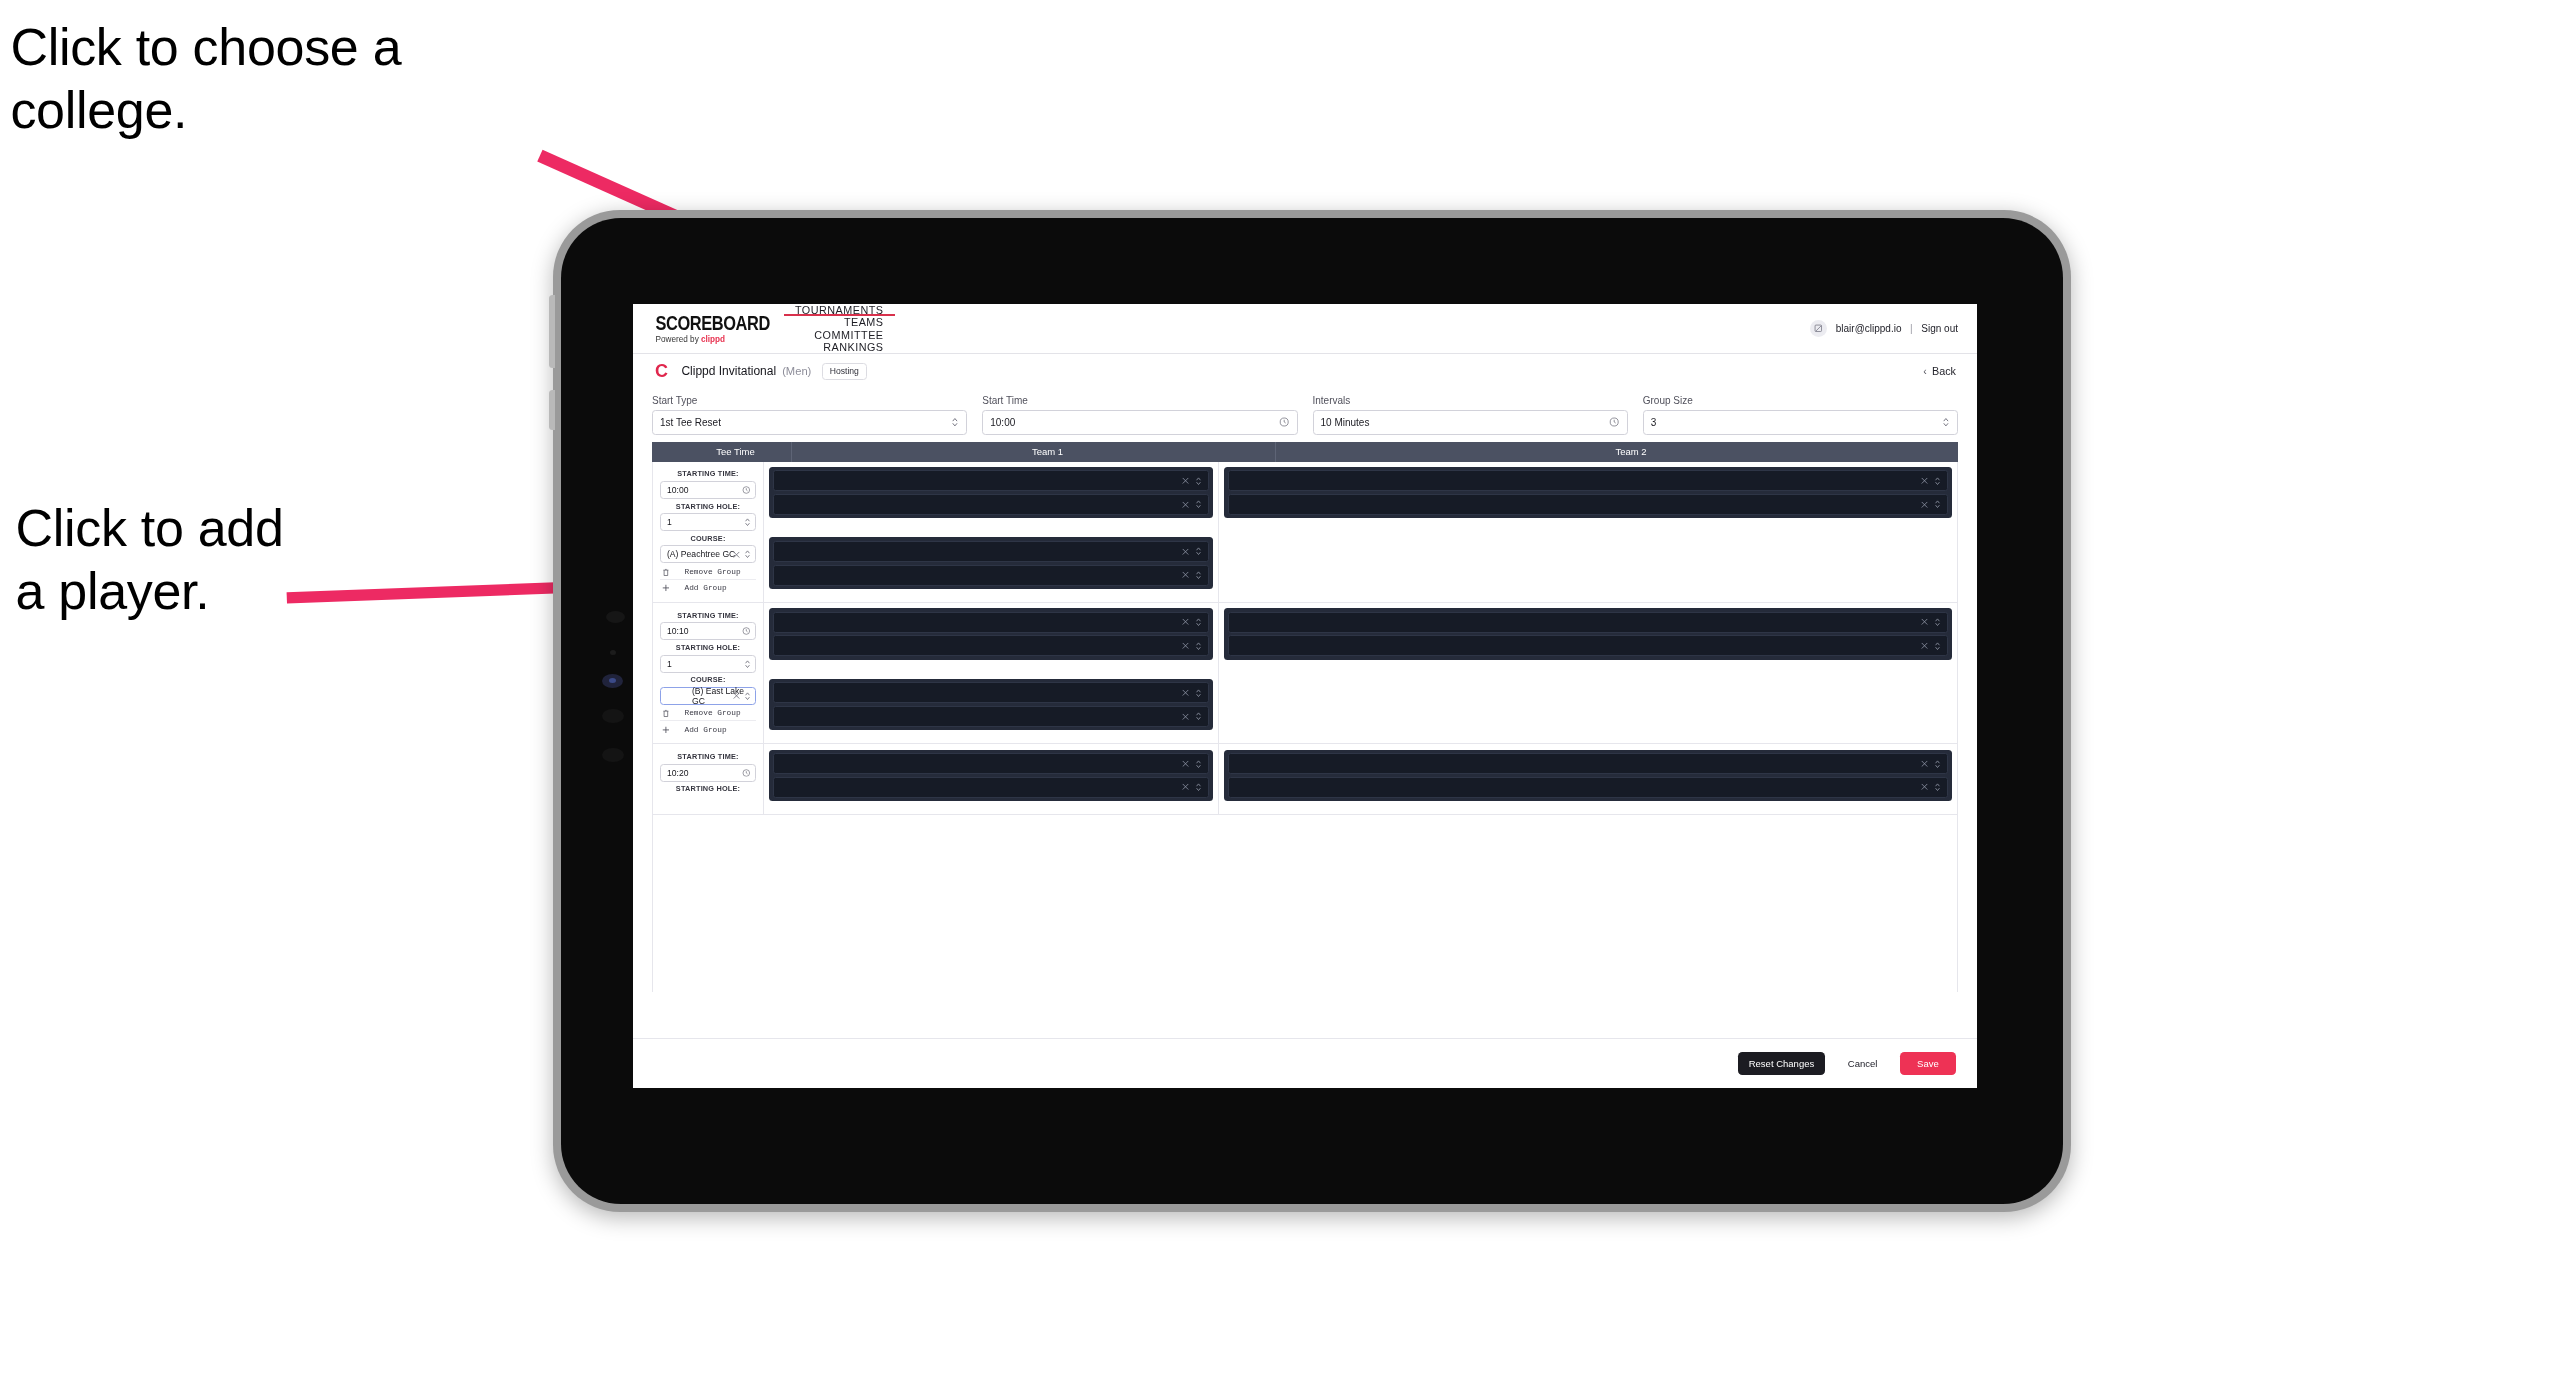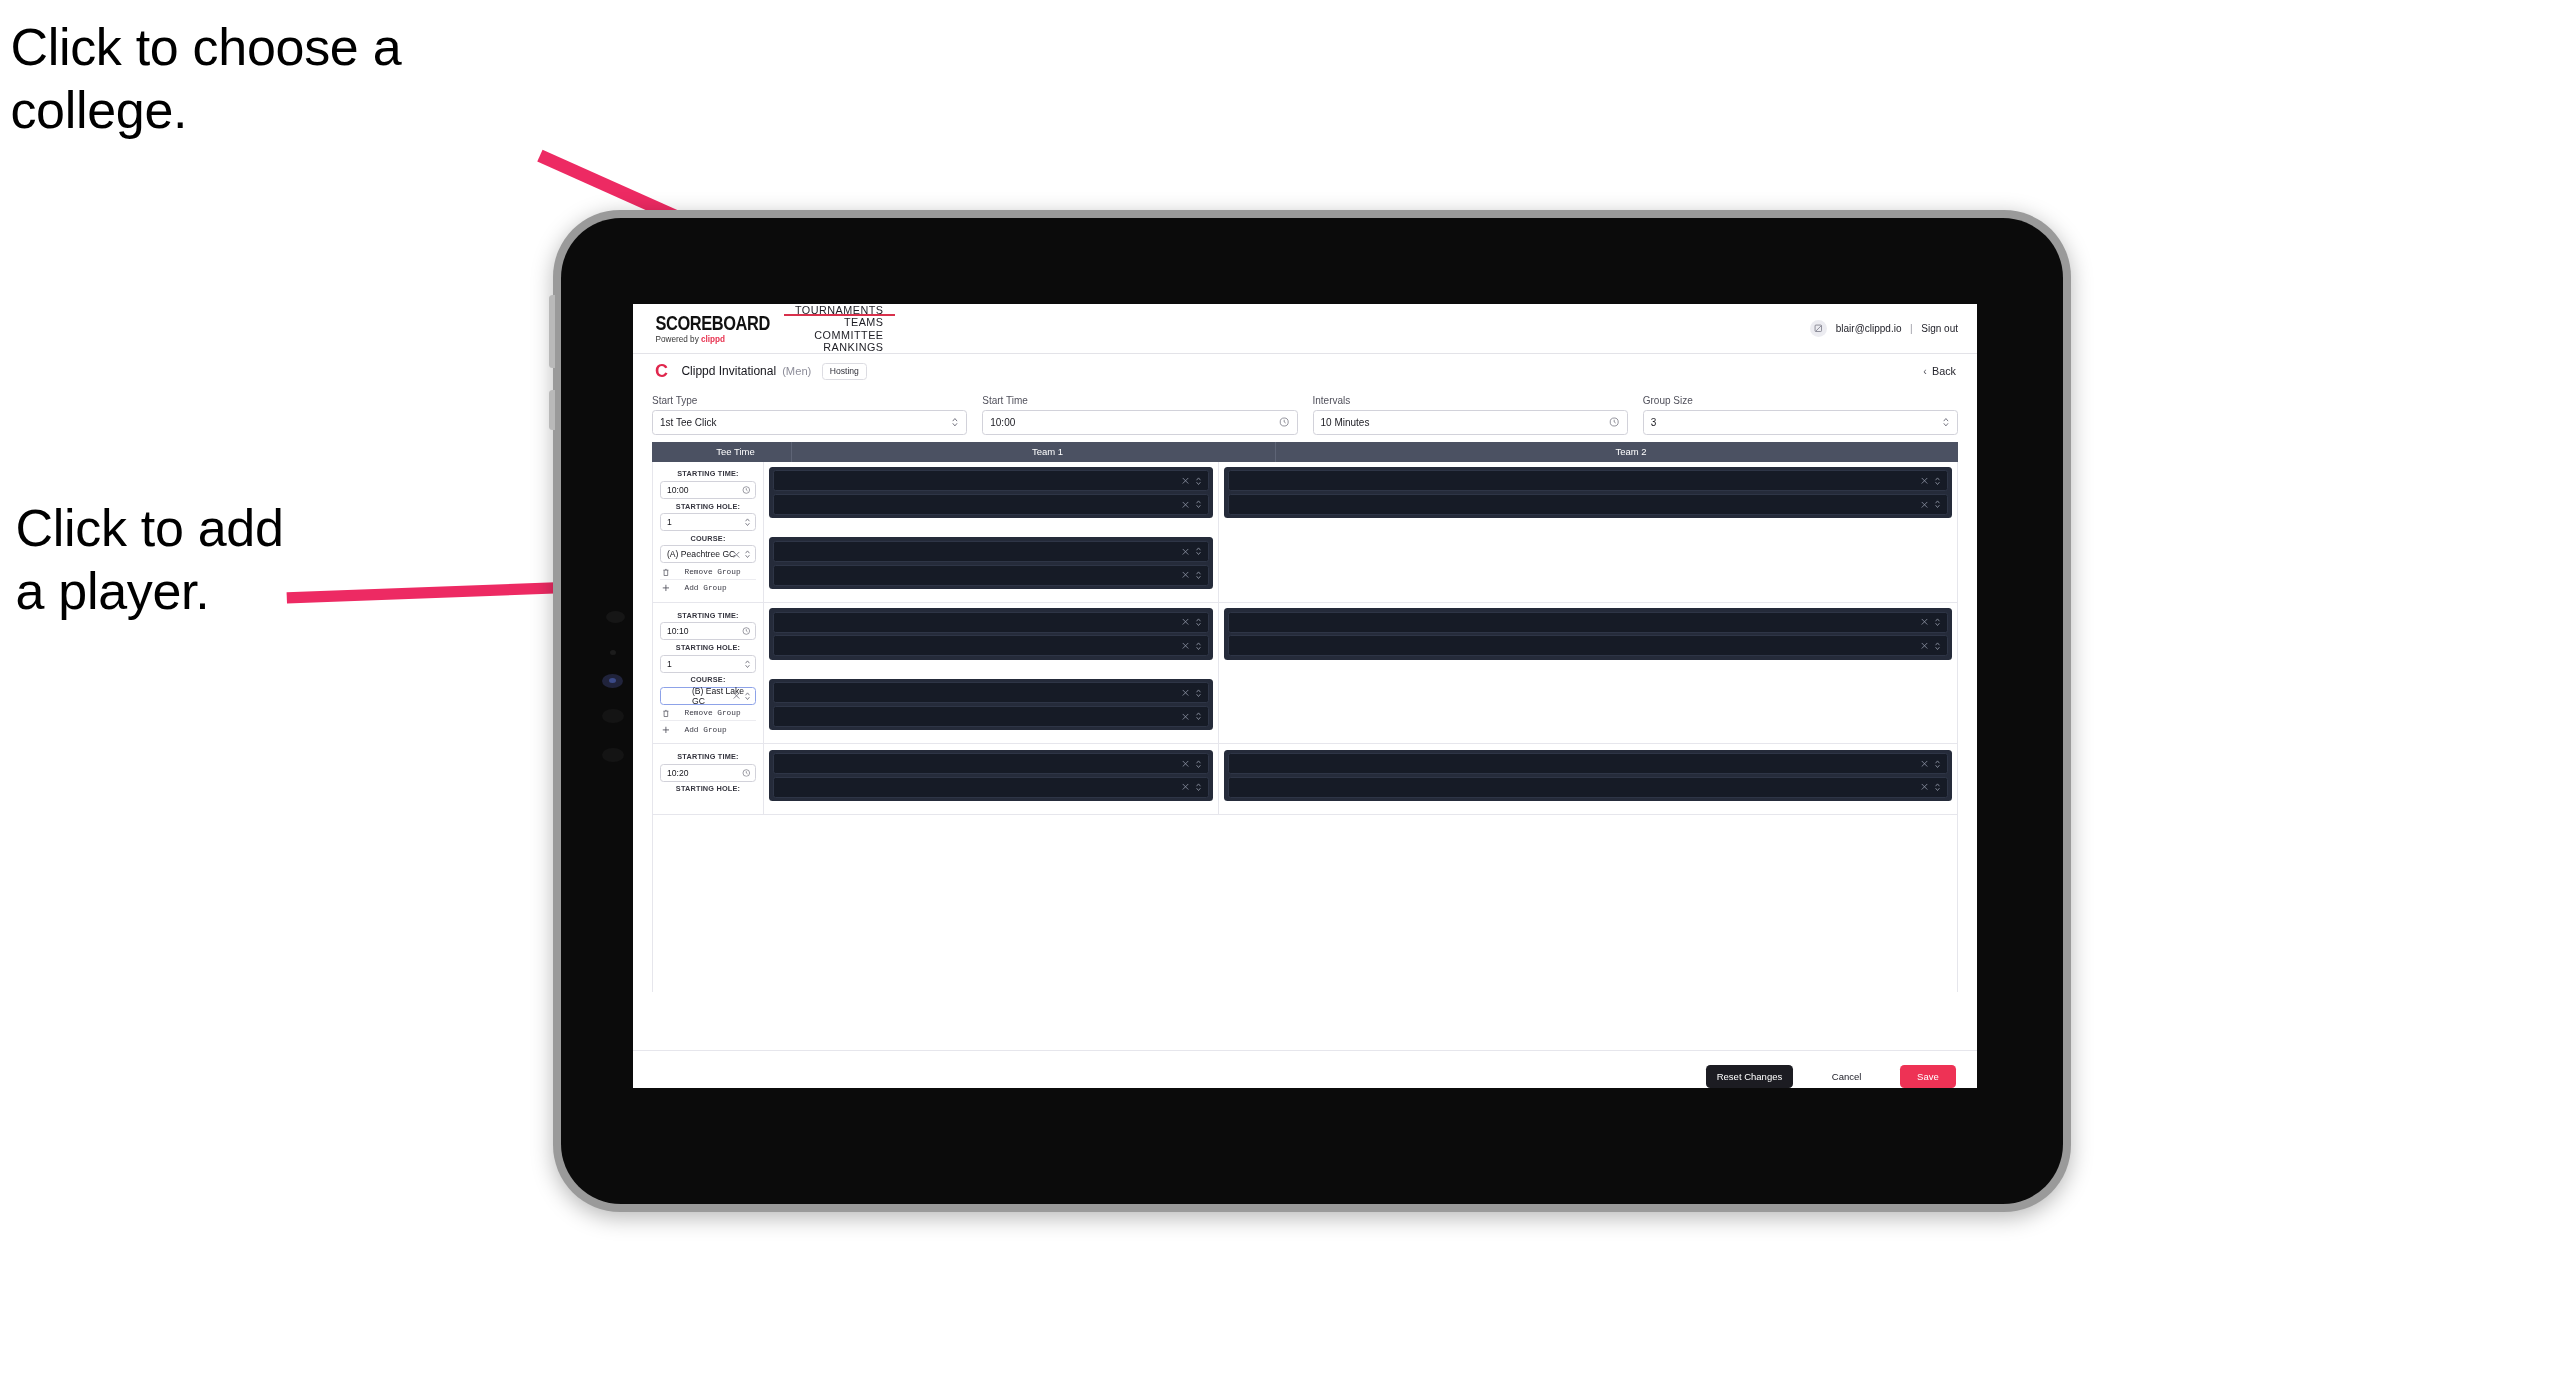--- a/index.html
+++ b/index.html
@@ -163,23 +163,23 @@
     background:#161b26;border:0.9px solid #2e3546;border-radius:2.6px;
     height:19px;display:flex;align-items:center;position:relative;
     margin-bottom:2.6px;
   }
   .player-slot:last-child{margin-bottom:0;}
   .slot-adorn{position:absolute;right:6px;top:50%;transform:translateY(-50%);display:flex;align-items:center;gap:6px;}
   .slot-adorn svg{stroke:#8d93a3;}
 
   
   #app-footer{
-    position:absolute;left:0;right:0;bottom:0;height:38px;background:#fff;
-    border-top:0.9px solid #e6e6ec;display:flex;align-items:flex-end;justify-content:flex-end;
-    padding-right:21px;gap:28px;box-sizing:border-box;
+    position:absolute;left:0;right:0;bottom:0;height:50px;background:#fff;
+    border-top:0.9px solid #e6e6ec;display:flex;align-items:center;justify-content:flex-end;
+    padding-right:21px;gap:12px;box-sizing:border-box;
   }
   #reset-btn{background:#1c1c22;color:#fff;font-size:9.5px;border-radius:4.3px;padding:6px 11.2px;cursor:pointer;}
   #cancel-btn{color:#20202a;font-size:9.5px;padding:6px 10.4px;cursor:pointer;}
   #save-btn{background:#ee3255;color:#fff;font-size:9.5px;border-radius:4.3px;padding:6px 17.3px;cursor:pointer;}
 </style>
 </head>
 <body>
 
 <div class="annotation" id="ann-college">Click to choose a
 college.</div>
@@ -246,21 +246,21 @@
     <div id="back-btn">
       <span id="back-chev">‹</span>
       <span>Back</span>
     </div>
   </div>
 
   <div id="form-row">
     <div class="form-field">
       <div class="form-label">Start Type</div>
       <div class="form-input">
-        <span class="val">1st Tee Click</span>
+        <span class="val">1st Tee Reset</span>
         <span class="adorn">
           <svg width="7.8" height="10.4" viewBox="0 0 9 12" fill="none" stroke="#6f6f7b" stroke-width="1.1">
             <path d="M2 5L4.5 2L7 5"></path>
               <path d="M2 7.5L4.5 10.5L7 7.5"></path>
             </svg>
         </span>
       </div>
     </div>
     <div class="form-field">
       <div class="form-label">Start Time</div>

